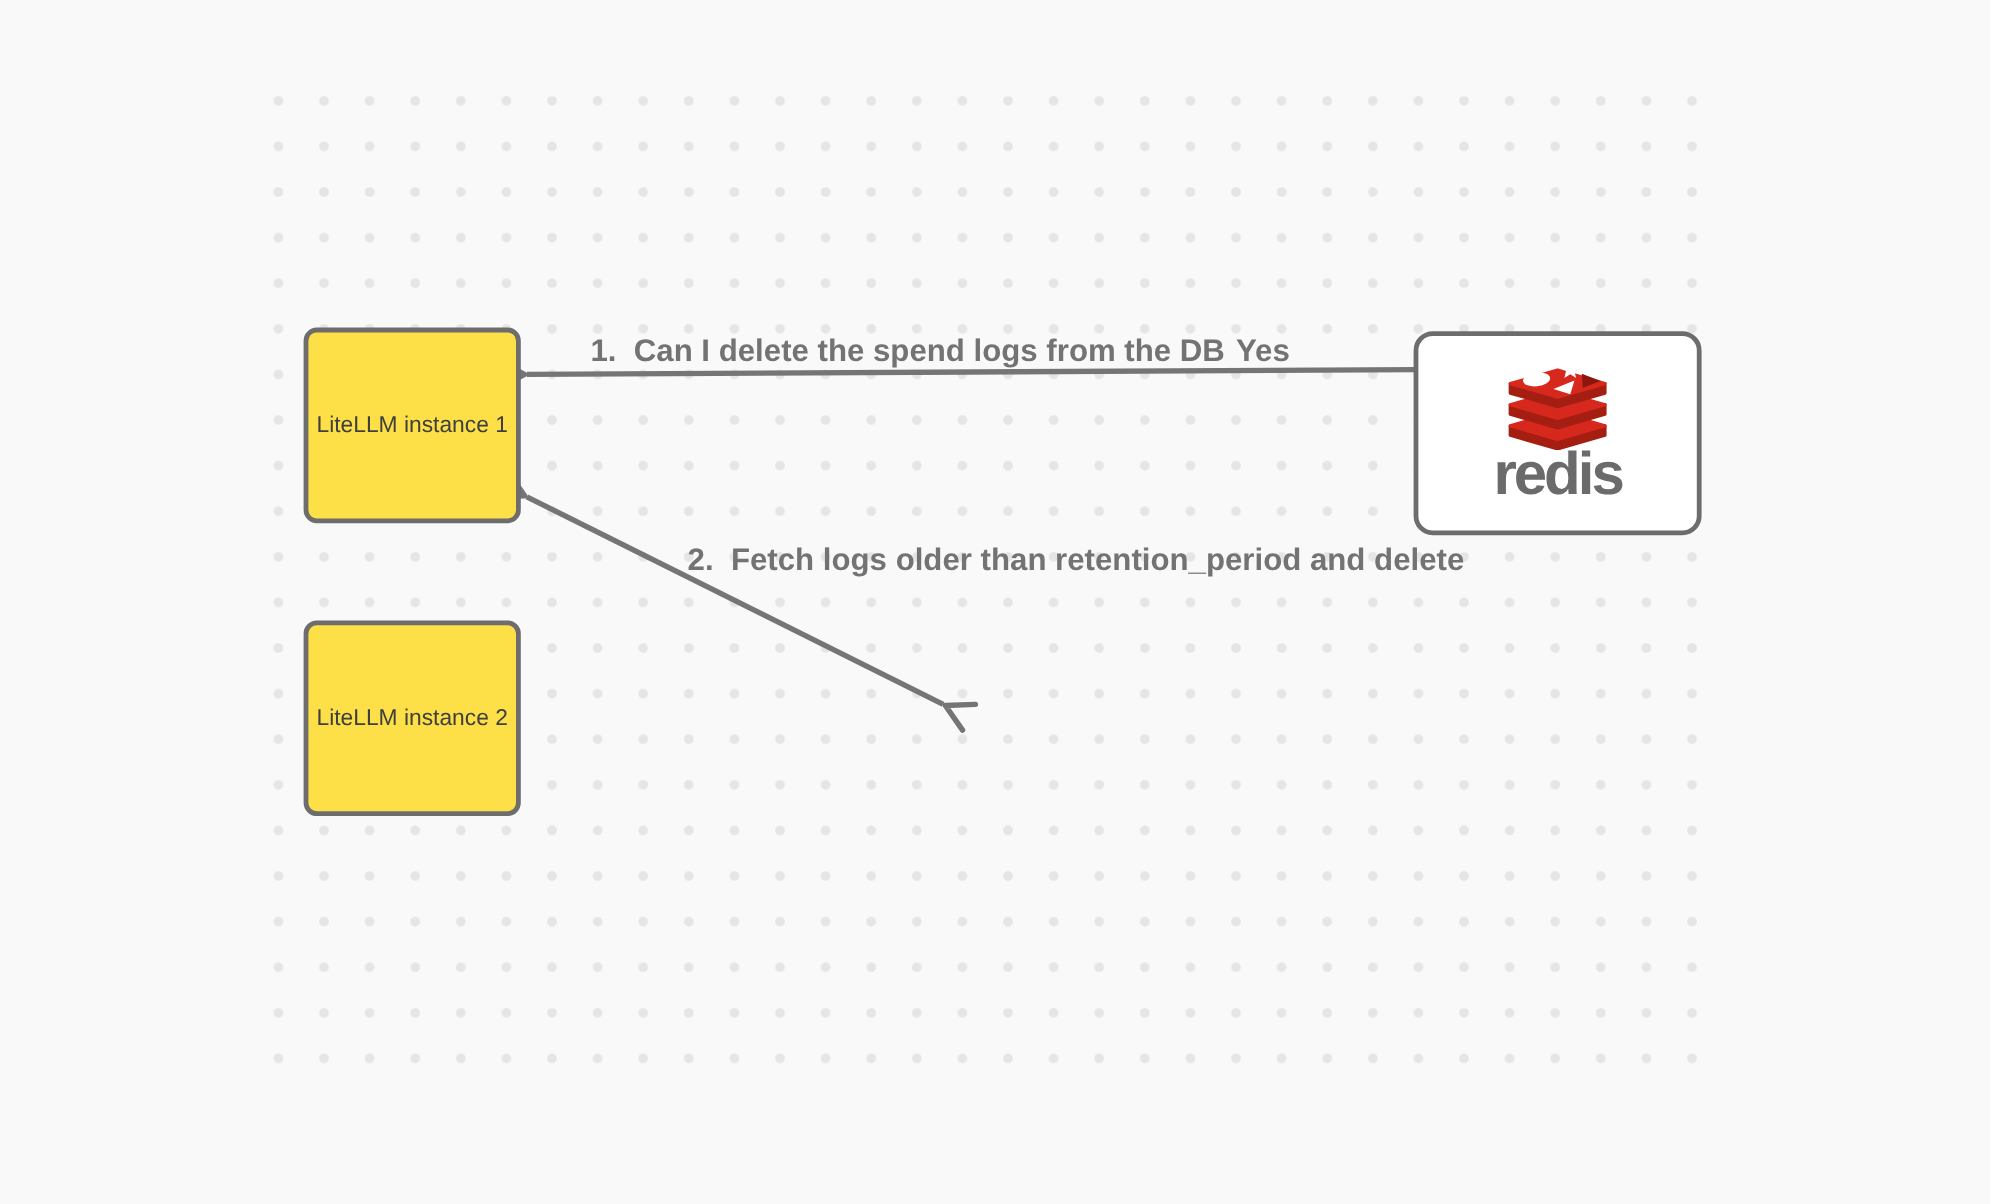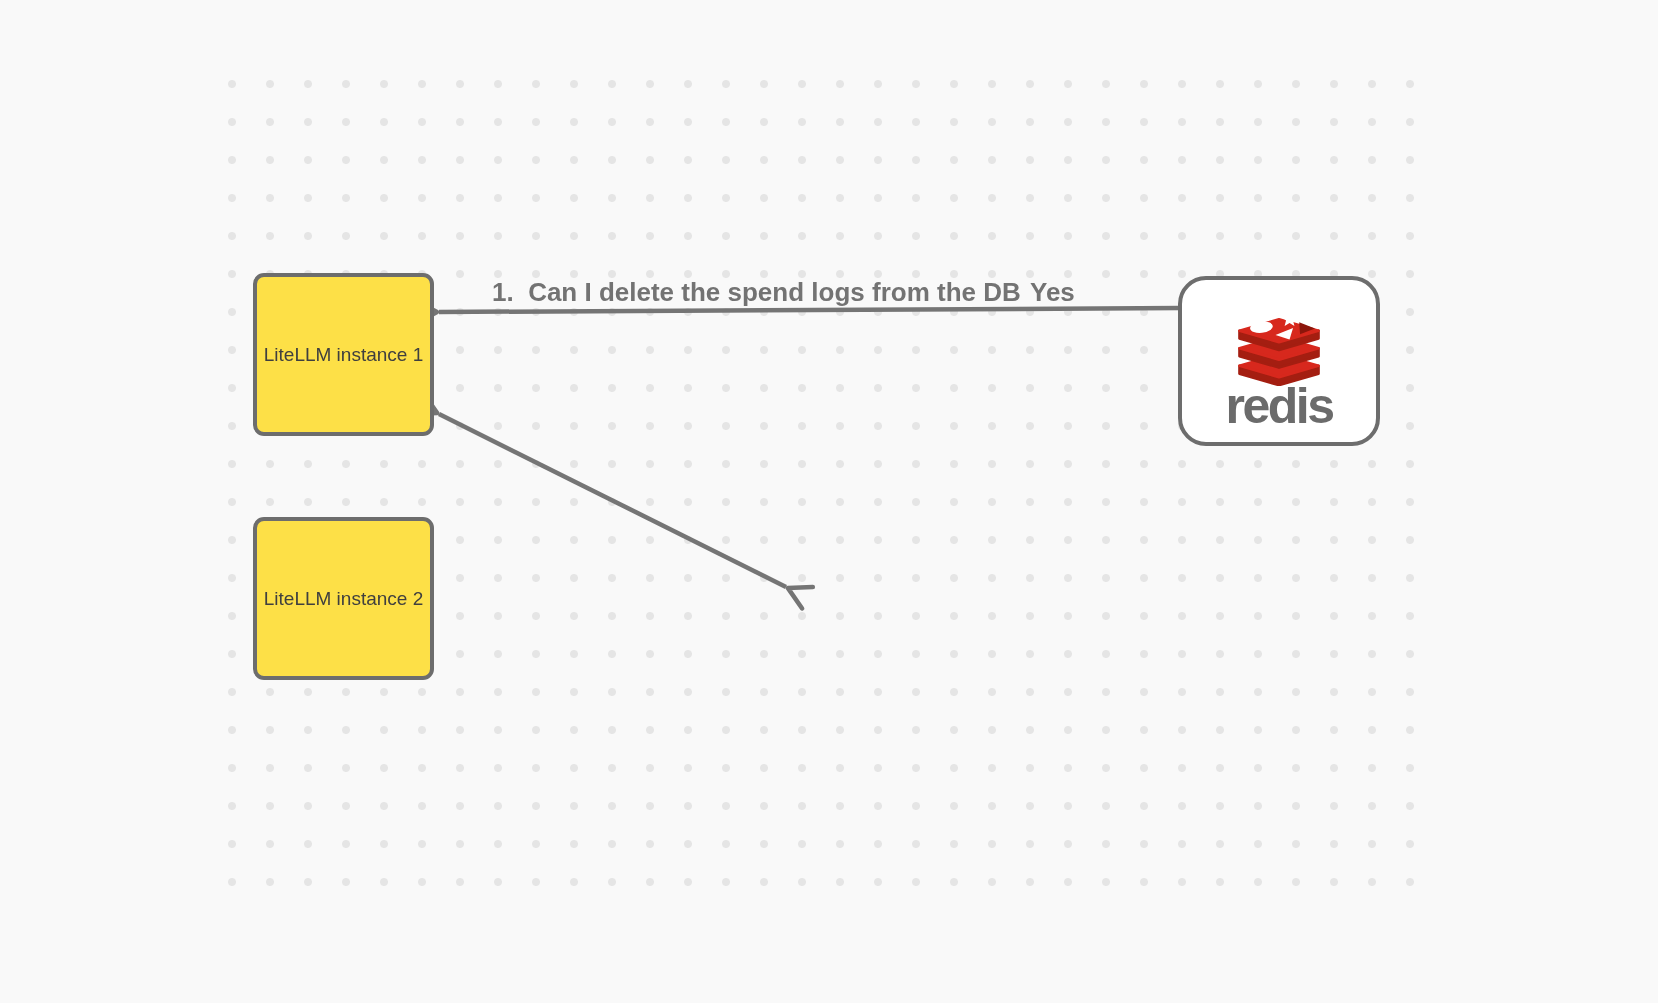--- a/index.html
+++ b/index.html
@@ -21,25 +21,24 @@
   .inst-label { font-size:19px; color:#3f3f3f; }
 
   .arrow { stroke:#757575; stroke-width:4.5px; }
 
   .arrow-label {
     position:absolute; font-size:26px; font-weight:bold; color:#737373;
     line-height:1.15; white-space:pre;
   }
 
   .redis-node {
-    position:absolute; left:1178px; top:276px; width:202px; height:170px;
-    background:#ffffff; border:4px solid #6d6d6d; border-radius:28px;
+    position:absolute; left:1178px; top:276px; width:240px; height:170px;
+    background:#ffffff; border:4px solid #6d6d6d; border-radius:16px;
     box-sizing:border-box; display:flex; flex-direction:column; align-items:center;
     padding-top:16px;
-    justify-content:center;
   }
   .redis-word {
     font-size:50px; font-weight:bold; color:#6b6b6b; letter-spacing:-2.5px;
     line-height:1; margin-top:-5px;
   }
 
   .db-node { position:absolute; left:792px; top:514px; width:190px; height:190px; }
   .db-label {
     position:absolute; left:90px; top:84px; font-size:44px; color:#2e2e2e;
     line-height:1;
@@ -58,20 +57,21 @@
       <marker id="ah" markerWidth="34" markerHeight="34" refX="3" refY="17" orient="auto-start-reverse" markerUnits="userSpaceOnUse">
         <path d="M27,5 L5,17 L27,29" fill="none" stroke="#757575" stroke-width="4.5" stroke-linecap="round" stroke-linejoin="round"></path>
       </marker>
     </defs>
     <line class="arrow" x1="439" y1="312" x2="1181" y2="308" marker-start="url(#ah)" marker-end="url(#ah)"></line>
     <line class="arrow" x1="439" y1="414" x2="786" y2="587" marker-start="url(#ah)" marker-end="url(#ah)"></line>
   </svg>
 
   <div class="arrow-label" style="left:492px; top:278px;">1.  Can I delete the spend logs from the DB</div>
   <div class="arrow-label" style="left:1030px; top:278px;">Yes</div>
+  <div class="arrow-label" style="left:573px; top:452px;">2.  Fetch logs older than retention_period and delete</div>
 
   <div class="inst" style="top:273px;">
     <span class="inst-label">LiteLLM instance 1</span>
   </div>
   <div class="inst" style="top:517px;">
     <span class="inst-label">LiteLLM instance 2</span>
   </div>
 
   <div class="redis-node">
     <svg width="88" height="79" viewBox="0 -11 100 90">

